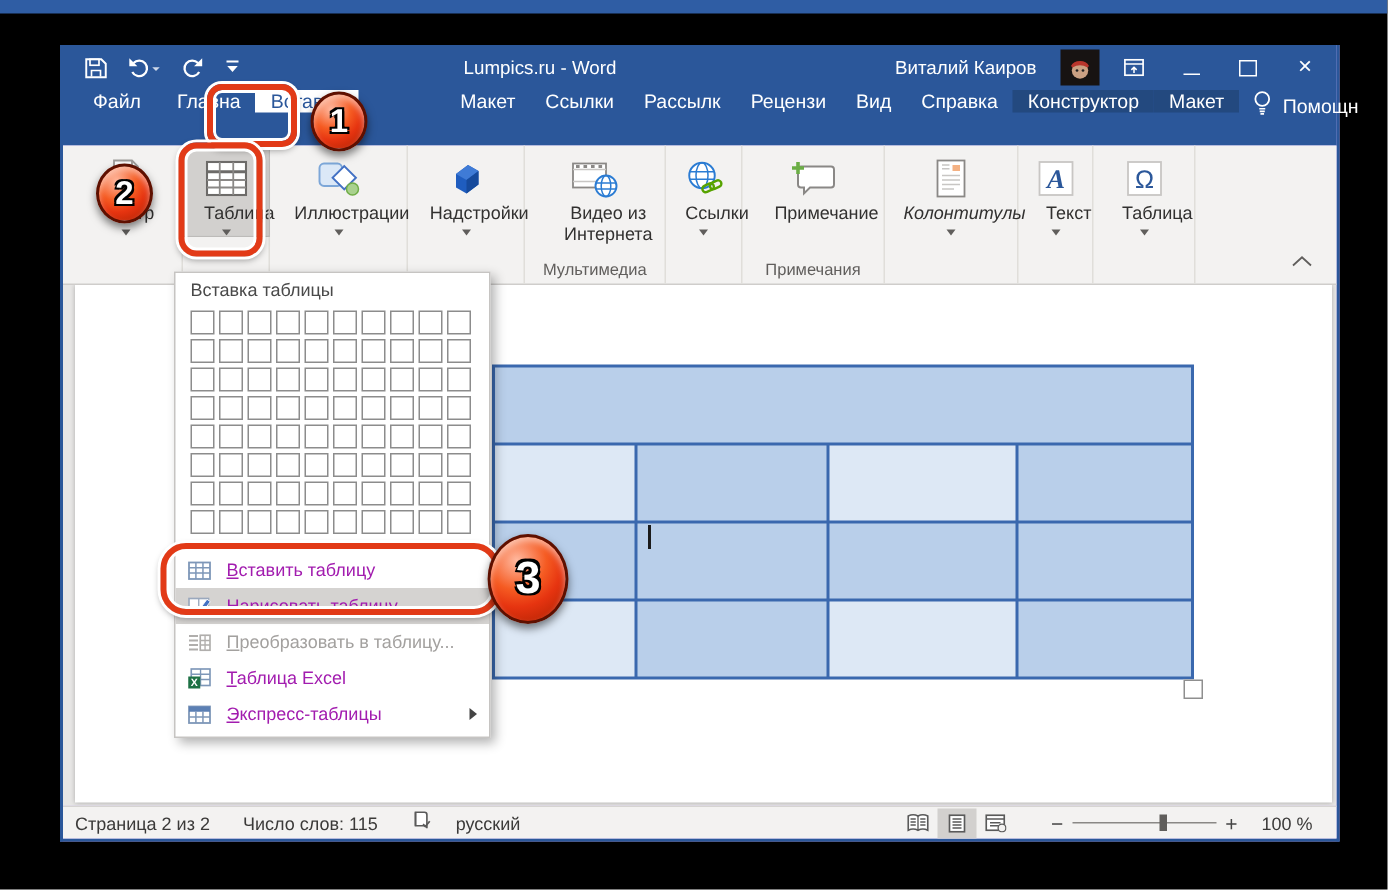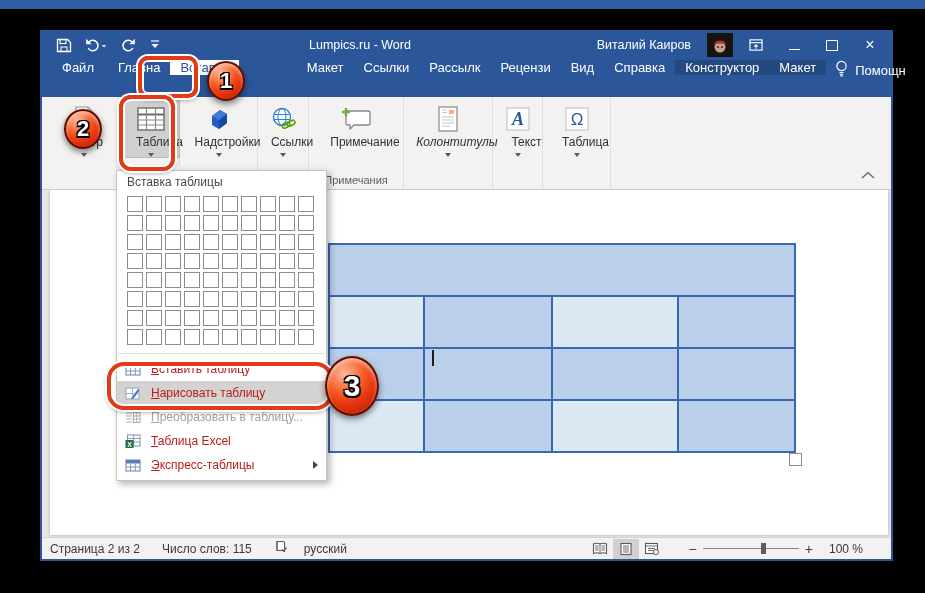--- a/index.html
+++ b/index.html
@@ -72,31 +72,31 @@
   .statusbar{height:22px;background:#f3f2f1;border-top:1px solid #d6d4d2;display:flex;align-items:center;
              font-size:12px;color:#3b3a39;padding:0 8px;box-sizing:border-box;}
   .sb-item{margin-right:22px;white-space:nowrap;}
   .sb-right{margin-left:auto;display:flex;align-items:center;}
   .sb-view{width:26px;height:20px;display:flex;align-items:center;justify-content:center;}
   .sb-view.selected{background:#d2d0ce;}
   .zoom-wrap{display:flex;align-items:center;margin-left:18px;}
   .zoom-minus,.zoom-plus{font-size:14px;color:#444;padding:0 6px;}
   .zoom-track{width:96px;height:1px;background:#8a8886;position:relative;}
   .zoom-thumb{position:absolute;left:58px;top:-5px;width:5px;height:11px;background:#605e5c;}
-  .zoom-label{margin-left:10px;margin-right:20px;}
-
-  
-  .dropdown{position:absolute;left:116px;top:170px;width:211px;background:#fff;
+  .zoom-label{margin-left:10px;margin-right:8px;}
+
+  
+  .dropdown{position:absolute;left:116px;top:181px;width:211px;background:#fff;
             border:1px solid #c6c4c2;box-shadow:3px 3px 7px rgba(0,0,0,.3);z-index:40;
             padding-bottom:3px;box-sizing:border-box;}
   .dd-header{height:23px;line-height:23px;padding-left:10px;font-size:12px;color:#4a4a4a;}
   .dd-grid{display:grid;grid-template-columns:repeat(10,16px);gap:3px;padding:2px 0 6px 10px;}
   .dd-cell{width:16px;height:16px;background:#fff;border:1px solid #8c8c8c;box-sizing:border-box;}
   .dd-sep{height:1px;background:#e1dfdd;margin:2px 1px 3px;}
-  .dd-item{height:24px;display:flex;align-items:center;padding:0 8px;font-size:12px;color:#b91c1c;}
+  .dd-item{height:24px;display:flex;align-items:center;padding:0 8px;font-size:12px;color:#a21caf;}
   .dd-item .ic{width:16px;height:16px;margin-right:10px;flex:none;display:flex;align-items:center;justify-content:center;}
   .dd-item.hl{background:#d5d3d1;}
   .dd-item.disabled{color:#a3a19f;}
   .accel{text-decoration:underline;}
   .sub-tri{margin-left:auto;width:0;height:0;border-top:4px solid transparent;border-bottom:4px solid transparent;
            border-left:5px solid #444;}
 
   
   .red-rect{position:absolute;border:4px solid #e23a17;z-index:60;
             box-shadow:0 0 0 2px #fff,inset 0 0 0 2px #fff,0 2px 5px rgba(0,0,0,.4);}
@@ -237,35 +237,68 @@
               <rect x="1" y="2" width="26" height="22" fill="#fff" stroke="#6d6b69" stroke-width="1.4"></rect>
               <path d="M1 8.5 h26" stroke="#6d6b69" stroke-width="2"></path>
               <path d="M1 14 h26 M1 19 h26 M9.5 2 v22 M18.5 2 v22" stroke="#8a8886" stroke-width="1.2"></path>
             </svg>
         </span>
         <span class="blabel" data-name="table-label">Таблица</span>
         <span class="dd-tri" data-name="chevron-down-icon"></span>
       </div>
     </div>
 
+    <div class="rgroup" data-name="ribbon-group-illustrations" style="width:92px;">
+      <div class="bigbtn" data-name="illustrations-button">
+        <span class="icon" data-name="illustrations-icon">
+          <svg width="30" height="28" viewBox="0 0 30 28">
+              <rect x="2" y="4" width="15" height="15" rx="3" fill="#dbe8f7" stroke="#7da7d8" stroke-width="1.3"></rect>
+              <rect x="13" y="8" width="11" height="11" transform="rotate(45 18.5 13.5)" fill="#fff" stroke="#4472c4" stroke-width="1.3"></rect>
+              <circle cx="24" cy="21" r="4" fill="#a9d18e" stroke="#70ad47" stroke-width="1"></circle>
+            </svg>
+        </span>
+        <span class="blabel" data-name="illustrations-label">Иллюстрации</span>
+        <span class="dd-tri" data-name="chevron-down-icon"></span>
+      </div>
+    </div>
 
     <div class="rgroup" data-name="ribbon-group-addins" style="width:78px;">
       <div class="bigbtn" data-name="addins-button">
         <span class="icon" data-name="addins-icon">
           <svg width="26" height="26" viewBox="0 0 26 26">
               <path d="M6 10 l8-6 l7 4 v9 l-8 6 l-7-4 z" fill="#1f5dbf"></path>
               <path d="M6 10 l8-6 l7 4 l-8 6 z" fill="#3f7bd6"></path>
               <path d="M13 14 l8-6 v9 l-8 6 z" fill="#164a9c"></path>
             </svg>
         </span>
         <span class="blabel" data-name="addins-label">Надстройки</span>
         <span class="dd-tri" data-name="chevron-down-icon"></span>
       </div>
     </div>
 
+    <div class="rgroup" data-name="ribbon-group-multimedia" style="width:94px;">
+      <div class="bigbtn" data-name="online-video-button">
+        <span class="icon" data-name="online-video-icon">
+          <svg width="32" height="28" viewBox="0 0 32 28">
+              <rect x="1" y="4" width="22" height="16" fill="#fff" stroke="#8a8886" stroke-width="1.2"></rect>
+              <path d="M1 8 h22 M1 16 h22" stroke="#c8c6c4" stroke-width="1"></path>
+              <rect x="3" y="5" width="2.4" height="2" fill="#8a8886"></rect>
+              <rect x="8" y="5" width="2.4" height="2" fill="#8a8886"></rect>
+              <rect x="13" y="5" width="2.4" height="2" fill="#8a8886"></rect>
+              <rect x="18" y="5" width="2.4" height="2" fill="#8a8886"></rect>
+              <circle cx="23" cy="19" r="7" fill="#fff" stroke="#2b7cd3" stroke-width="1.3"></circle>
+              <ellipse cx="23" cy="19" rx="3.2" ry="7" fill="none" stroke="#2b7cd3" stroke-width="1"></ellipse>
+              <path d="M16.3 17 h13.4 M16.3 21 h13.4" stroke="#2b7cd3" stroke-width="1"></path>
+            </svg>
+        </span>
+        <span class="blabel" data-name="online-video-label-1">Видео из</span>
+        <span class="blabel" data-name="online-video-label-2">Интернета</span>
+      </div>
+      <span class="rgroup-label" data-name="group-label-multimedia">Мультимедиа</span>
+    </div>
 
     <div class="rgroup" data-name="ribbon-group-links" style="width:51px;">
       <div class="bigbtn" data-name="links-button">
         <span class="icon" data-name="links-icon">
           <svg width="26" height="26" viewBox="0 0 26 26">
               <circle cx="12" cy="11" r="8.5" fill="#fff" stroke="#2b7cd3" stroke-width="1.3"></circle>
               <ellipse cx="12" cy="11" rx="4" ry="8.5" fill="none" stroke="#2b7cd3" stroke-width="1"></ellipse>
               <path d="M3.8 8.5 h16.4 M3.8 13.5 h16.4" stroke="#2b7cd3" stroke-width="1"></path>
               <rect x="12" y="17" width="8" height="4.4" rx="2.2" transform="rotate(-25 16 19)" fill="none" stroke="#57a300" stroke-width="1.6"></rect>
               <rect x="17" y="15" width="8" height="4.4" rx="2.2" transform="rotate(-25 21 17)" fill="none" stroke="#57a300" stroke-width="1.6"></rect>

